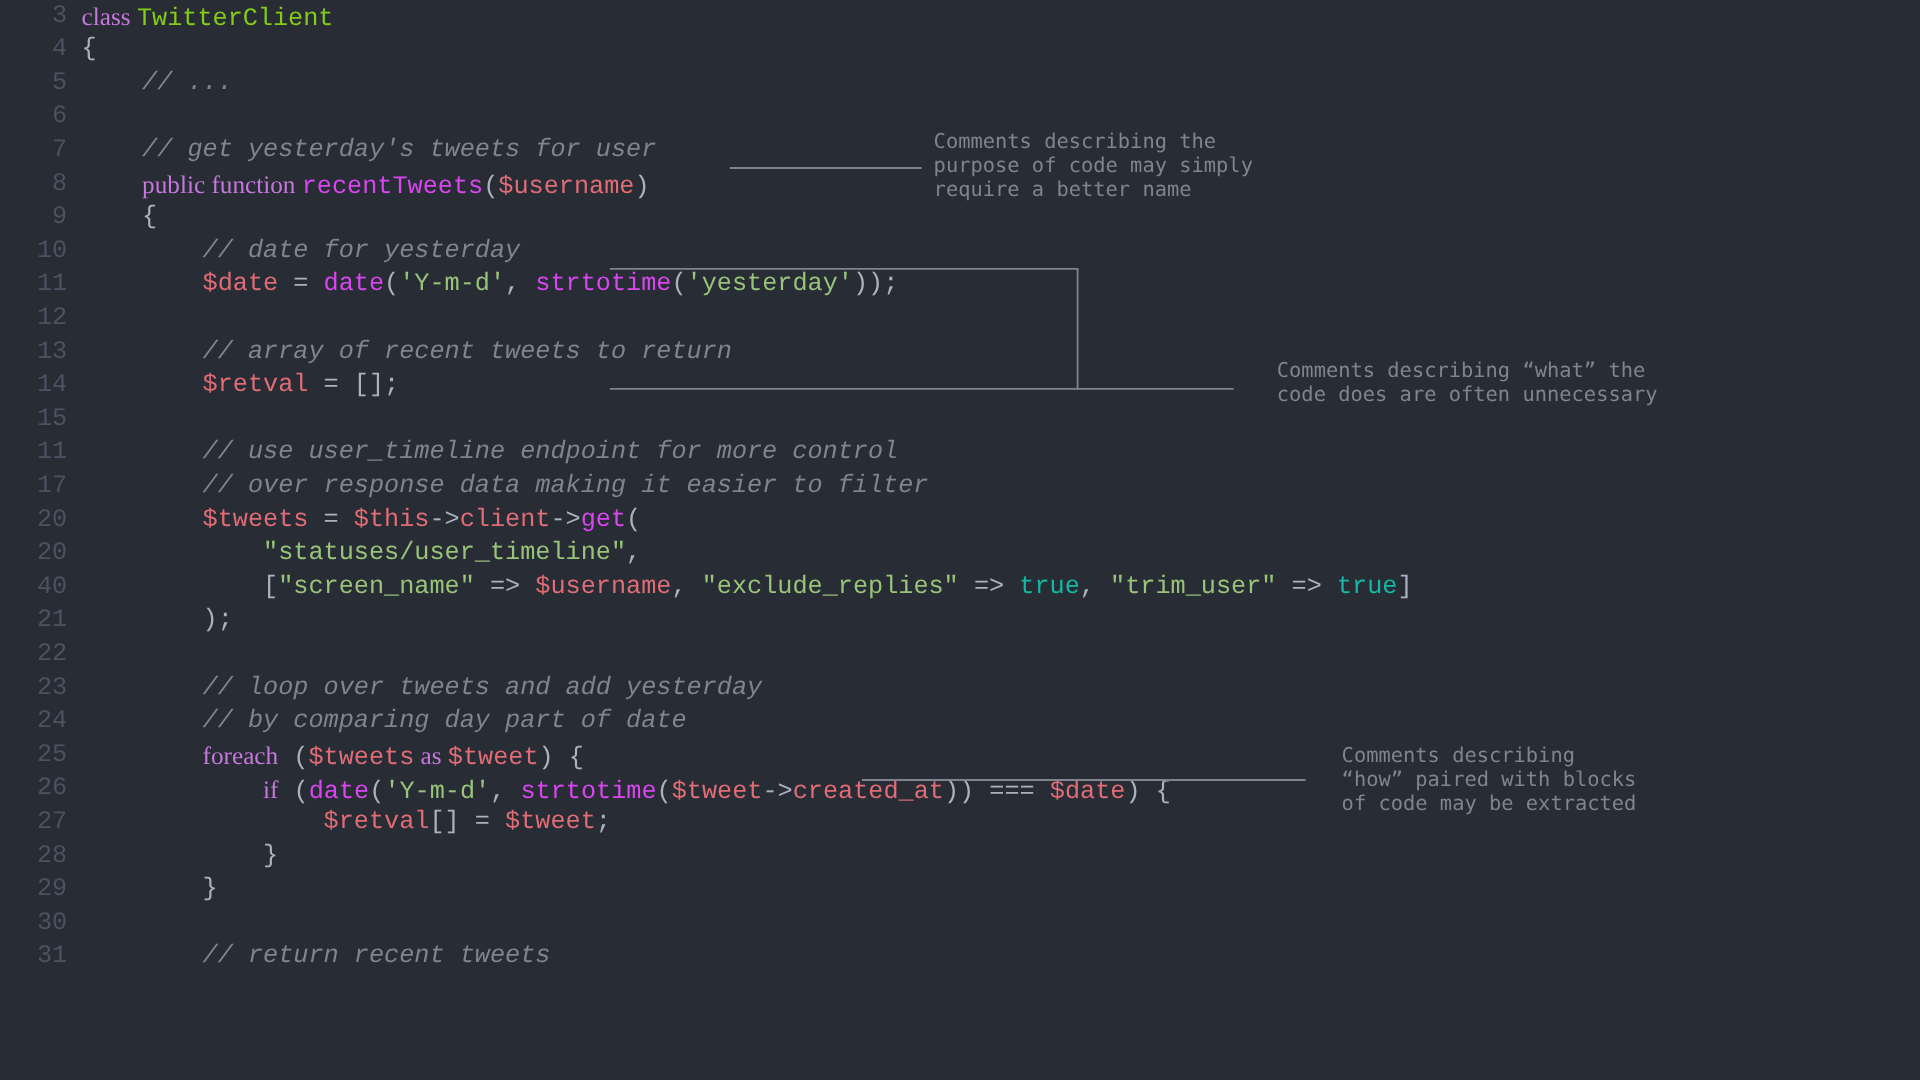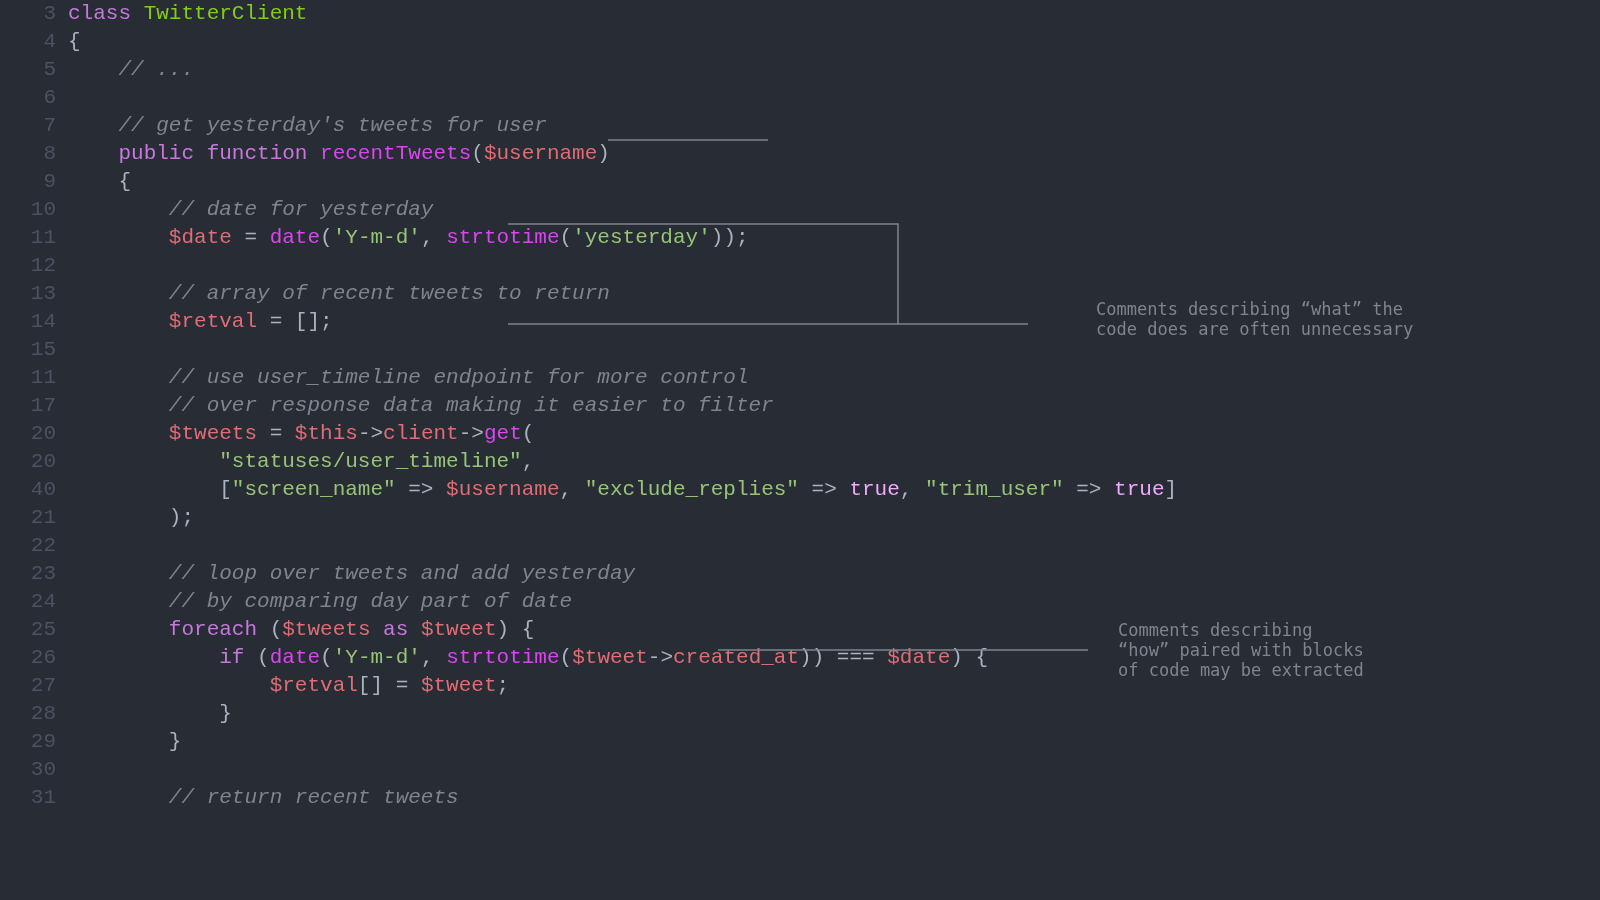--- a/index.html
+++ b/index.html
@@ -30,29 +30,29 @@
     flex: 1 1 auto;
   }
   .code pre {
     margin: 0;
     font-family: inherit;
     font-size: inherit;
     line-height: inherit;
     white-space: pre;
   }
   .line { height: 28px; display:block; }
-  .kw    { color: #c678dd; }
+  .kw    { color: #c678dd; font-family: Liberation Serif, serif; }
   .fn    { color: #d946ef; }
   .var   { color: #e06c75; }
   .str   { color: #98c379; }
   .cmt   { color: #7f848e; font-style: italic; }
   .op    { color: #abb2bf; }
   .punc  { color: #abb2bf; }
   .prop  { color: #e06c75; }
-  .const { color: #f0abfc; }
+  .const { color: #14b8a6; }
   .cls   { color: #84cc16; }
 
   .annot {
     position: absolute;
     color: #7f848e;
     font-family: "SFMono-Regular", Menlo, Consolas, monospace;
     font-size: 17px;
     line-height: 20px;
     white-space: pre;
   }
@@ -100,26 +100,29 @@
       <div>29</div>
       <div>30</div>
       <div>31</div>
     </div>
   <div class="code">
     <pre id="codeblock"><span class="line"><span class="kw">class </span><span class="cls">TwitterClient</span></span><span class="line"><span class="punc">{</span></span><span class="line"><span class="punc">    </span><span class="cmt">// ...</span></span><span class="line">&nbsp;</span><span class="line"><span class="punc">    </span><span class="cmt">// get yesterday's tweets for user</span></span><span class="line"><span class="punc">    </span><span class="kw">public function </span><span class="fn">recentTweets</span><span class="punc">(</span><span class="var">$username</span><span class="punc">)</span></span><span class="line"><span class="punc">    {</span></span><span class="line"><span class="punc">        </span><span class="cmt">// date for yesterday</span></span><span class="line"><span class="punc">        </span><span class="var">$date</span><span class="op"> = </span><span class="fn">date</span><span class="punc">(</span><span class="str">'Y-m-d'</span><span class="punc">, </span><span class="fn">strtotime</span><span class="punc">(</span><span class="str">'yesterday'</span><span class="punc">));</span></span><span class="line">&nbsp;</span><span class="line"><span class="punc">        </span><span class="cmt">// array of recent tweets to return</span></span><span class="line"><span class="punc">        </span><span class="var">$retval</span><span class="op"> = [];</span></span><span class="line">&nbsp;</span><span class="line"><span class="punc">        </span><span class="cmt">// use user_timeline endpoint for more control</span></span><span class="line"><span class="punc">        </span><span class="cmt">// over response data making it easier to filter</span></span><span class="line"><span class="punc">        </span><span class="var">$tweets</span><span class="op"> = </span><span class="var">$this</span><span class="op">-&gt;</span><span class="prop">client</span><span class="op">-&gt;</span><span class="fn">get</span><span class="punc">(</span></span><span class="line"><span class="punc">            </span><span class="str">"statuses/user_timeline"</span><span class="punc">,</span></span><span class="line"><span class="punc">            [</span><span class="str">"screen_name"</span><span class="op"> =&gt; </span><span class="var">$username</span><span class="punc">, </span><span class="str">"exclude_replies"</span><span class="op"> =&gt; </span><span class="const">true</span><span class="punc">, </span><span class="str">"trim_user"</span><span class="op"> =&gt; </span><span class="const">true</span><span class="punc">]</span></span><span class="line"><span class="punc">        );</span></span><span class="line">&nbsp;</span><span class="line"><span class="punc">        </span><span class="cmt">// loop over tweets and add yesterday</span></span><span class="line"><span class="punc">        </span><span class="cmt">// by comparing day part of date</span></span><span class="line"><span class="punc">        </span><span class="kw">foreach</span><span class="punc"> (</span><span class="var">$tweets</span><span class="kw"> as </span><span class="var">$tweet</span><span class="punc">) {</span></span><span class="line"><span class="punc">            </span><span class="kw">if</span><span class="punc"> (</span><span class="fn">date</span><span class="punc">(</span><span class="str">'Y-m-d'</span><span class="punc">, </span><span class="fn">strtotime</span><span class="punc">(</span><span class="var">$tweet</span><span class="op">-&gt;</span><span class="prop">created_at</span><span class="punc">)) === </span><span class="var">$date</span><span class="punc">) {</span></span><span class="line"><span class="punc">                </span><span class="var">$retval</span><span class="punc">[] = </span><span class="var">$tweet</span><span class="punc">;</span></span><span class="line"><span class="punc">            }</span></span><span class="line"><span class="punc">        }</span></span><span class="line">&nbsp;</span><span class="line"><span class="punc">        </span><span class="cmt">// return recent tweets</span></span></pre>
 
     <svg class="connector" style="left:540px; top:130px; width:220px; height:20px;">
       <line x1="0" y1="10" x2="160" y2="10"></line>
     </svg>
+    <div class="annot" style="left:710px; top:108px;">Comments describing the
+purpose of code may simply
+require a better name</div>
 
     <svg class="connector" style="left:440px; top:218px; width:560px; height:130px;">
       <path d="M 0 6 L 390 6 L 390 106 L 0 106"></path>
       <line x1="390" y1="106" x2="520" y2="106"></line>
     </svg>
-    <div class="annot" style="left:1028px; top:299px;">Comments describing “what” the
+    <div class="annot" style="left:996px; top:299px;">Comments describing “what” the
 code does are often unnecessary</div>
 
     <svg class="connector" style="left:650px; top:640px; width:420px; height:20px;">
       <line x1="0" y1="10" x2="370" y2="10"></line>
     </svg>
     <div class="annot" style="left:1050px; top:620px;">Comments describing
 “how” paired with blocks
 of code may be extracted</div>
 
     <svg class="connector" style="left:470px; top:870px; width:330px; height:20px;">

